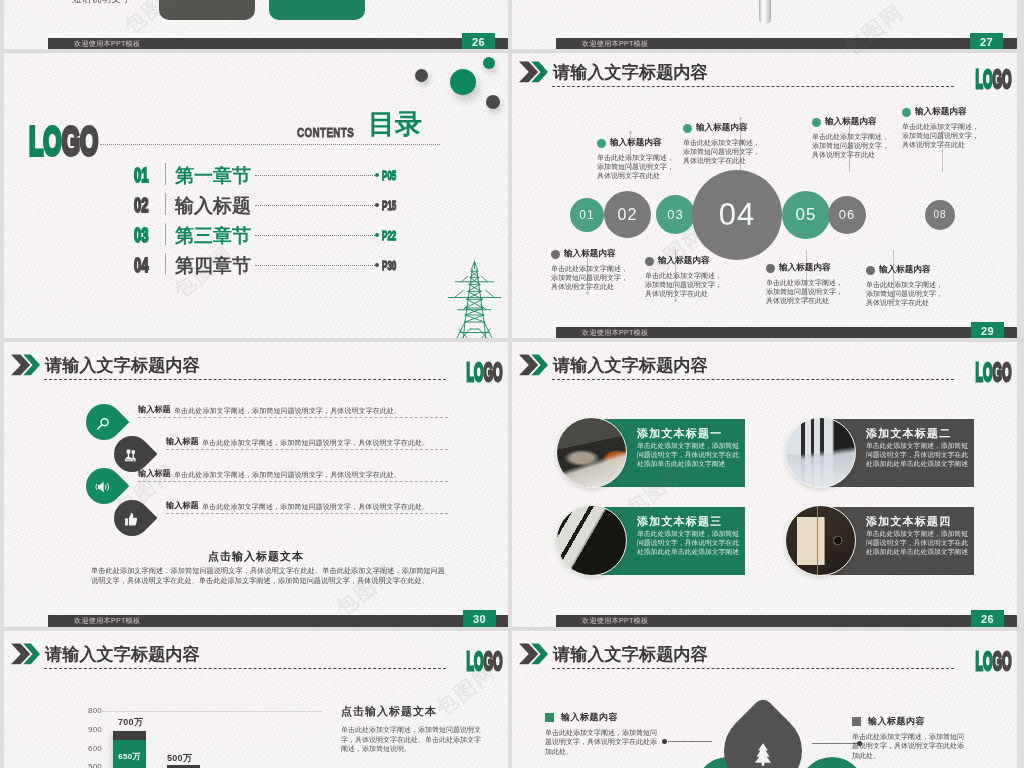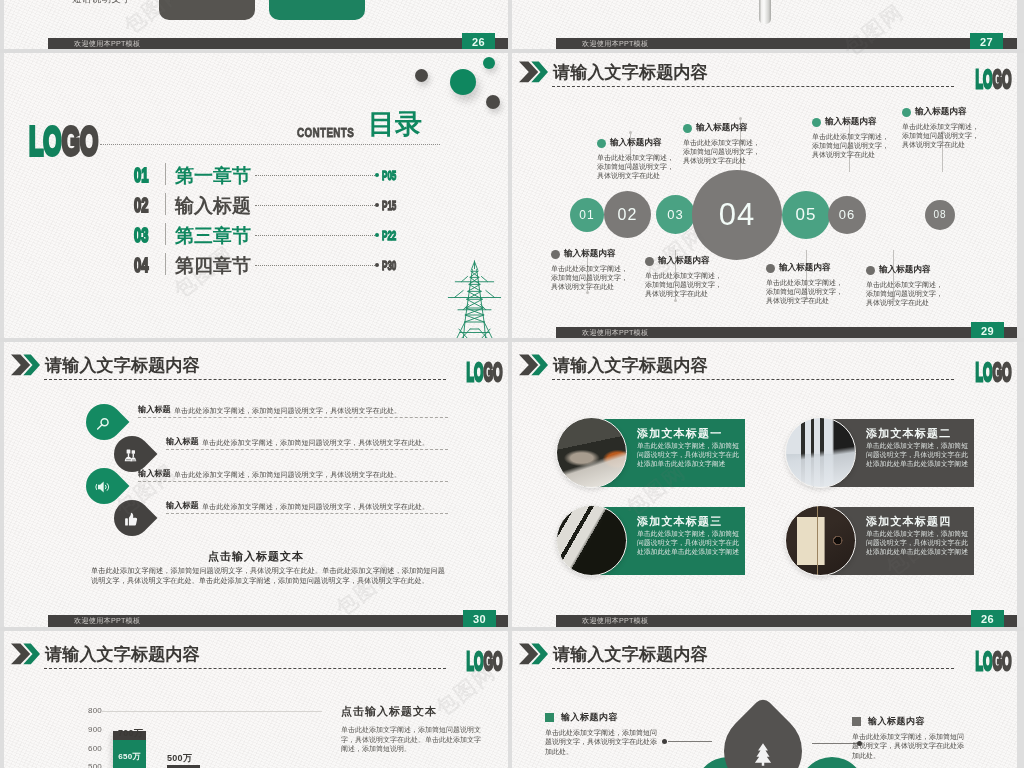--- a/index.html
+++ b/index.html
@@ -543,21 +543,21 @@
     <div class="chart">
       <div class="ytick" style="top:75px">800</div>
       <div class="ytick" style="top:94px">900</div>
       <div class="ytick" style="top:113px">600</div>
       <div class="ytick" style="top:131px">500</div>
       <div class="gridline"></div>
       <div class="bar bar1">
         <div class="bar-cap"></div>
         <div class="bar-in">650万</div>
       </div>
-      <div class="bar-lab" style="left:114px;top:96px">700万</div>
+      <div class="bar-lab" style="left:114px;top:85px">700万</div>
       <div class="bar bar2"></div>
       <div class="bar-lab" style="left:163px;top:121px">500万</div>
     </div>
     <div class="ch-side-t">点击输入标题文本</div>
     <div class="ch-side-b">单击此处添加文字阐述，添加简短问题说明文字，具体说明文字在此处。单击此处添加文字阐述，添加简短说明。</div>
   </div>
 
   <div class="slide s-tree">
     <div class="hdr h33">
       <svg class="chev" width="29" height="22" viewBox="0 0 29 22">

